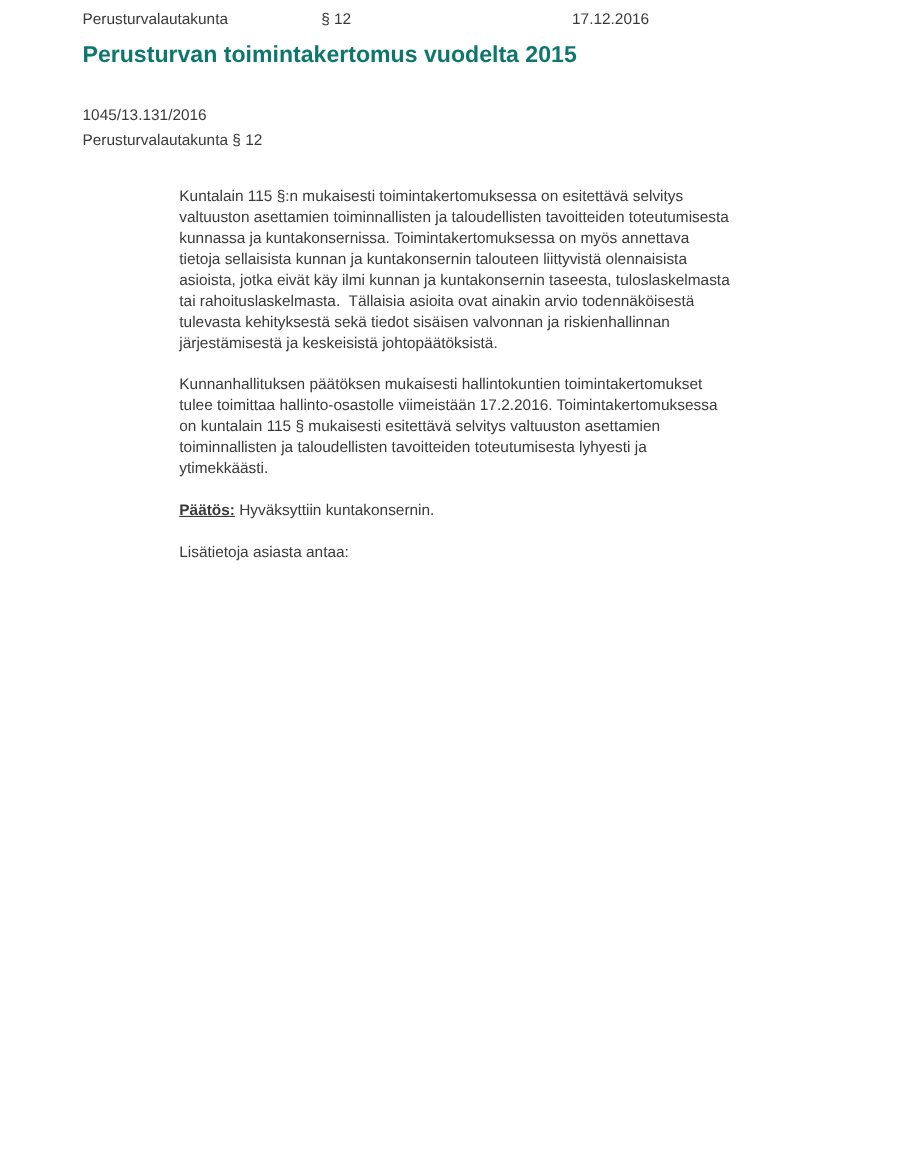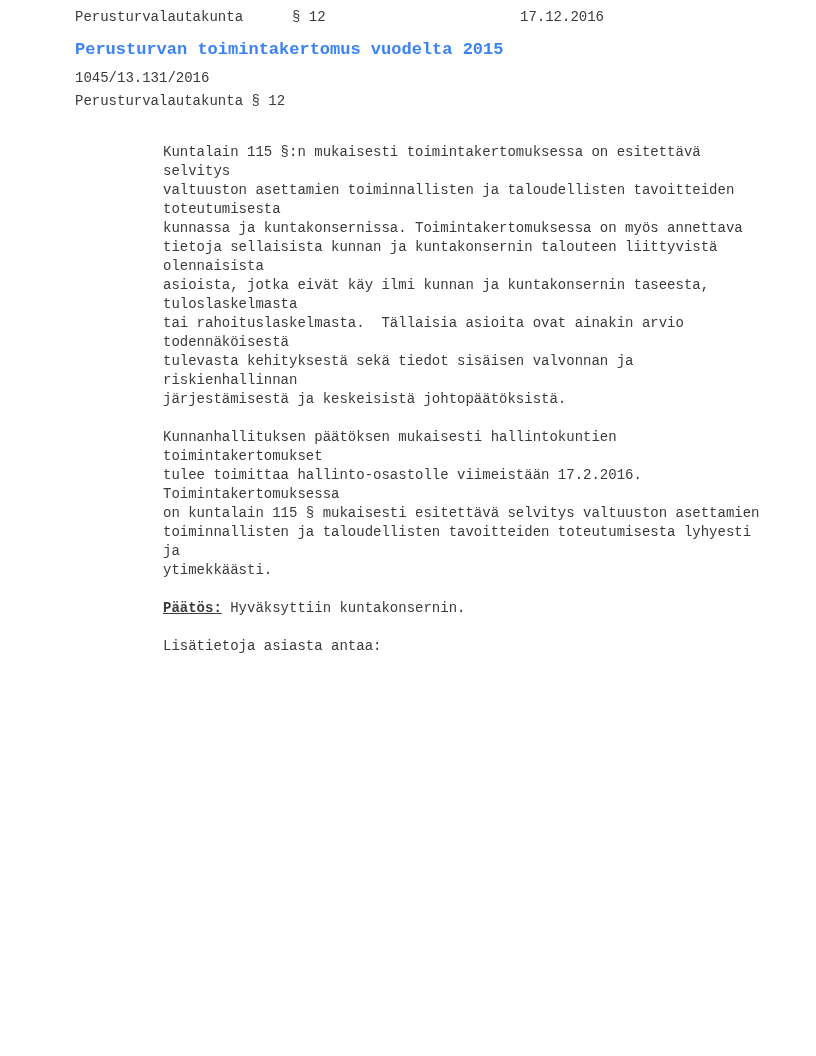--- a/index.html
+++ b/index.html
@@ -7,42 +7,42 @@
       padding: 0;
       background: #ffffff;
     }
     .page {
       position: relative;
       width: 816px;
       height: 1056px;
       background: #ffffff;
       box-sizing: border-box;
       padding: 8px 44px 0 75px;
-      font-family: Liberation Mono, monospace;
+      font-family: Liberation Sans, sans-serif;
       font-size: 14px;
       line-height: 19px;
       color: #3a3a3a;
       overflow: hidden;
     }
     .doc-header {
       display: flex;
       align-items: baseline;
     }
     .doc-header .col-committee { width: 217px; }
     .doc-header .col-section   { width: 228px; }
     .doc-header .col-date      { flex: 0 0 auto; }
     .doc-title {
       margin: 12px 0 0 0;
-      font-size: 17px;
+      font-size: 21px;
       line-height: 21px;
       font-weight: bold;
-      color: #3b82f6;
+      color: #0f766e;
     }
     .case-number {
-      margin-top: 9px;
+      margin-top: 35px;
     }
     .subheading {
       margin-top: 4px;
     }
     .body-indent {
       margin-left: 88px;
       margin-top: 32px;
       width: 610px;
     }
     .body-indent p {

